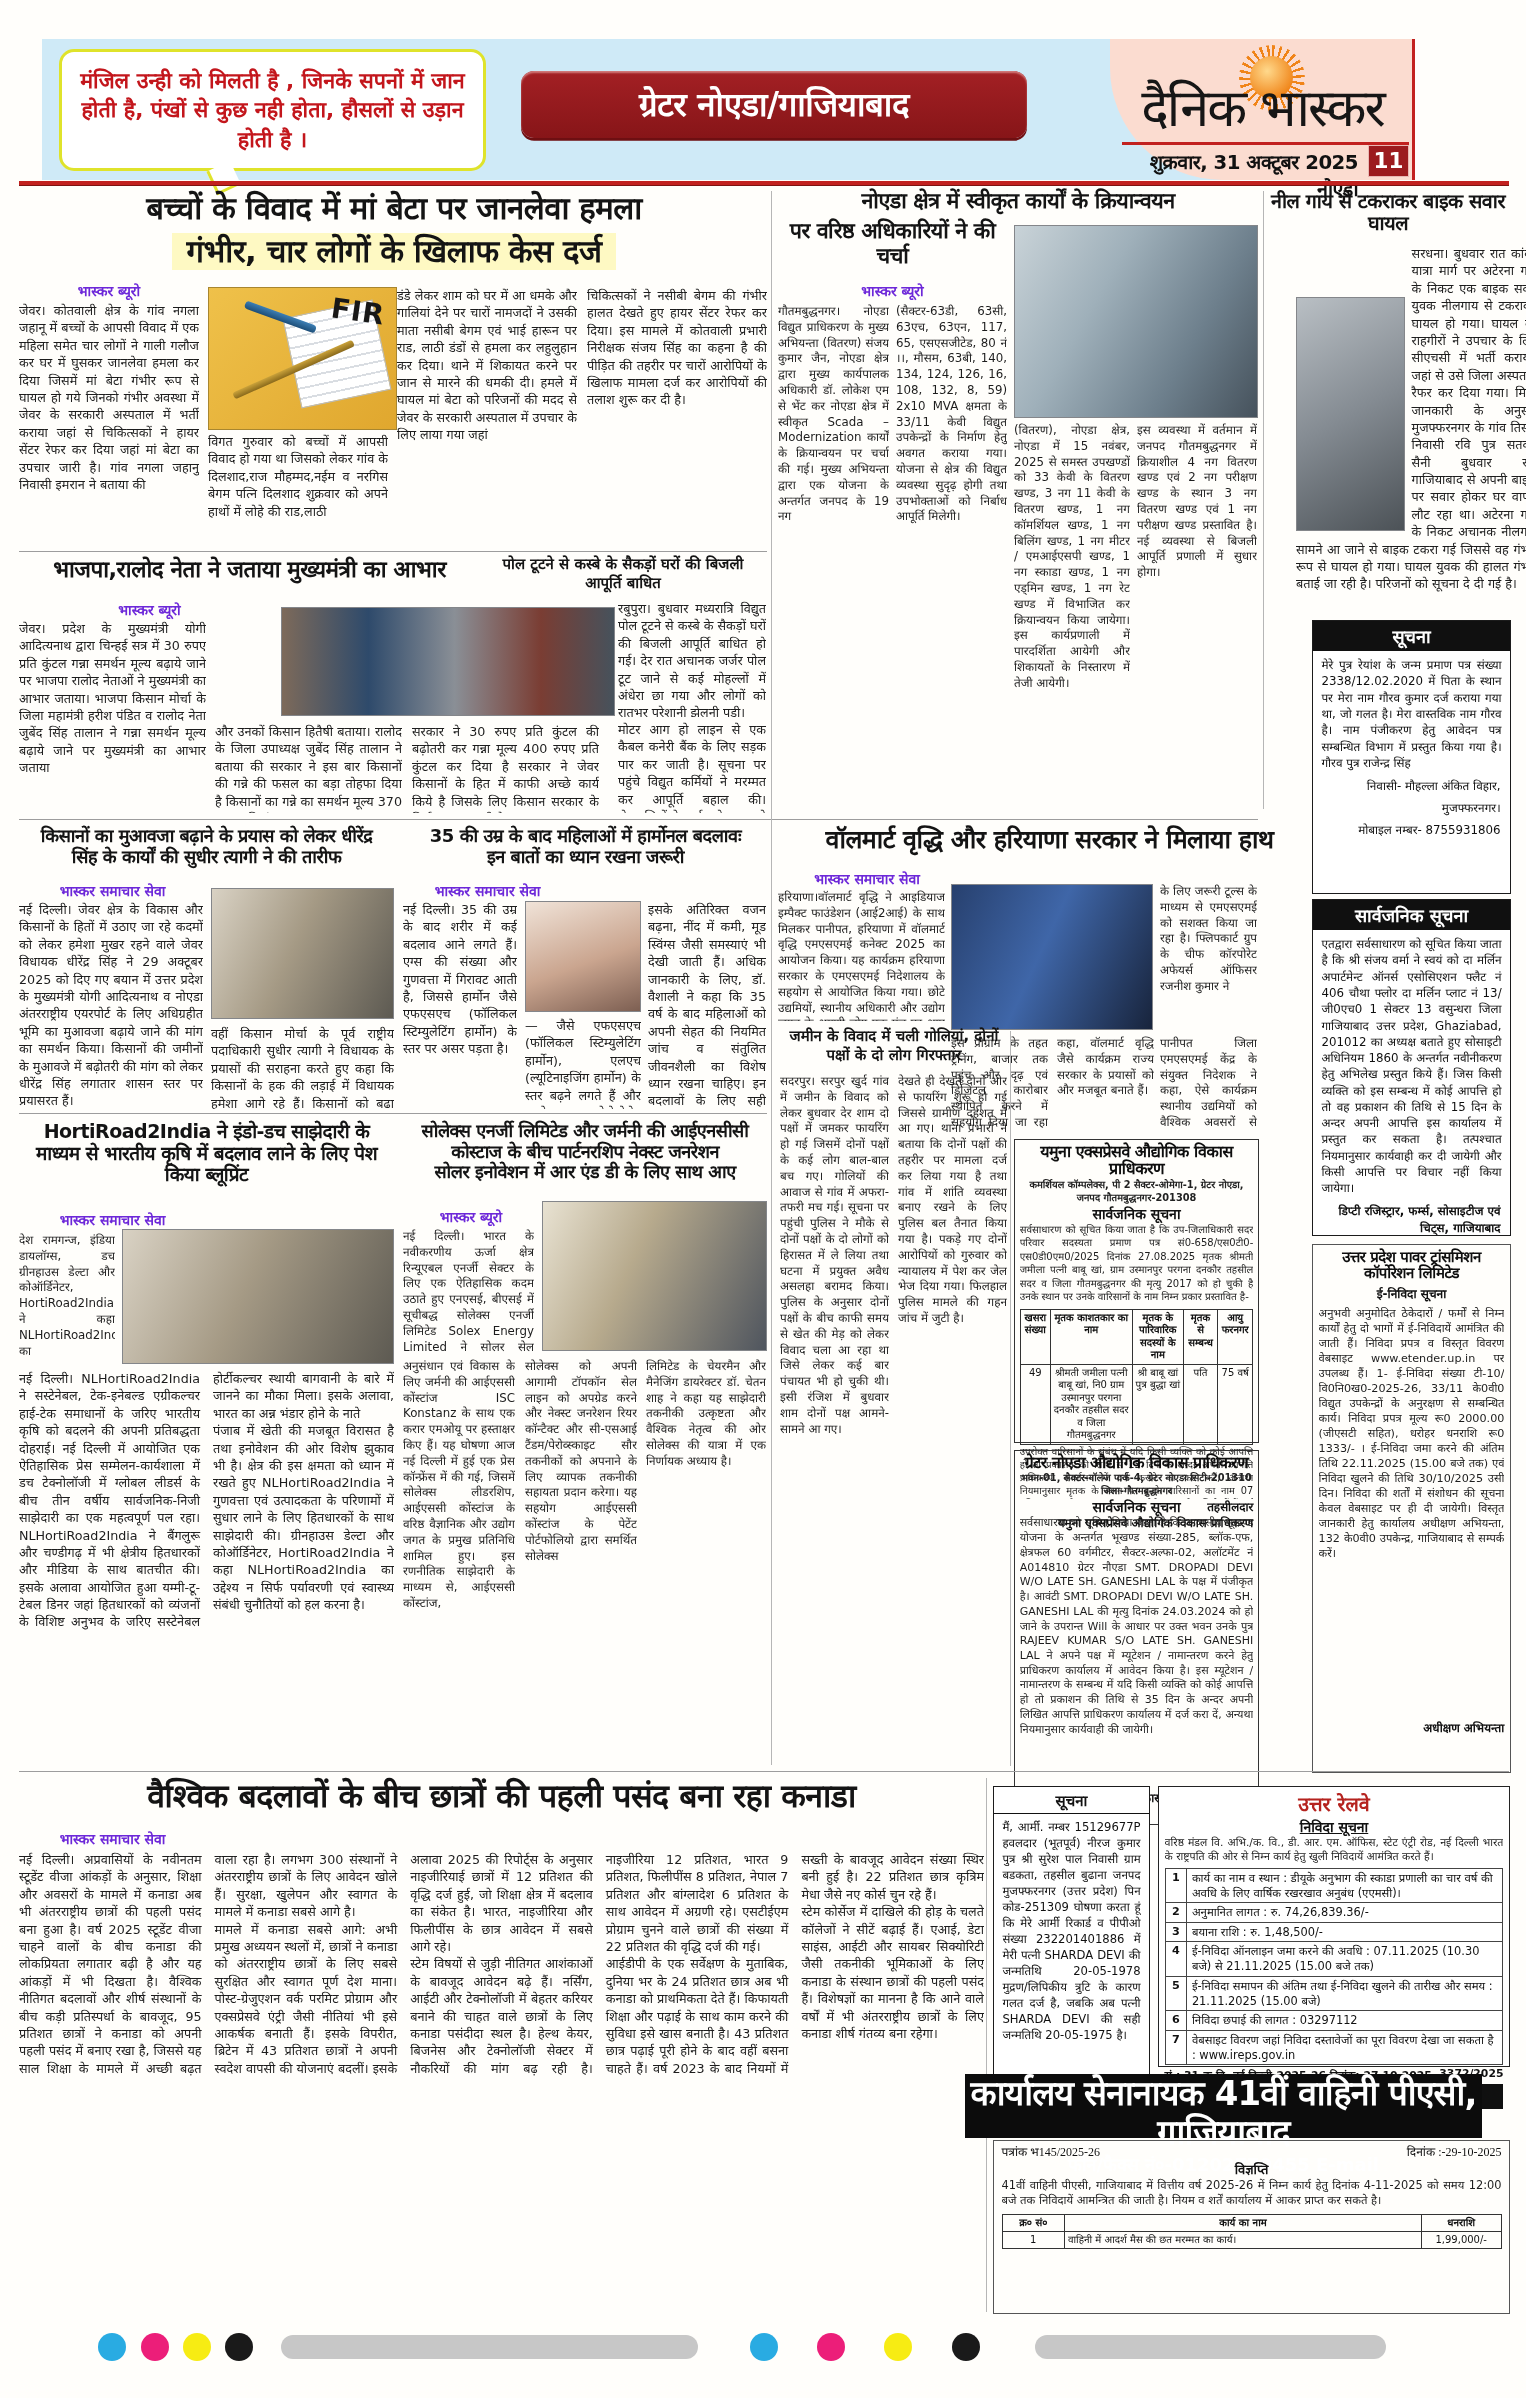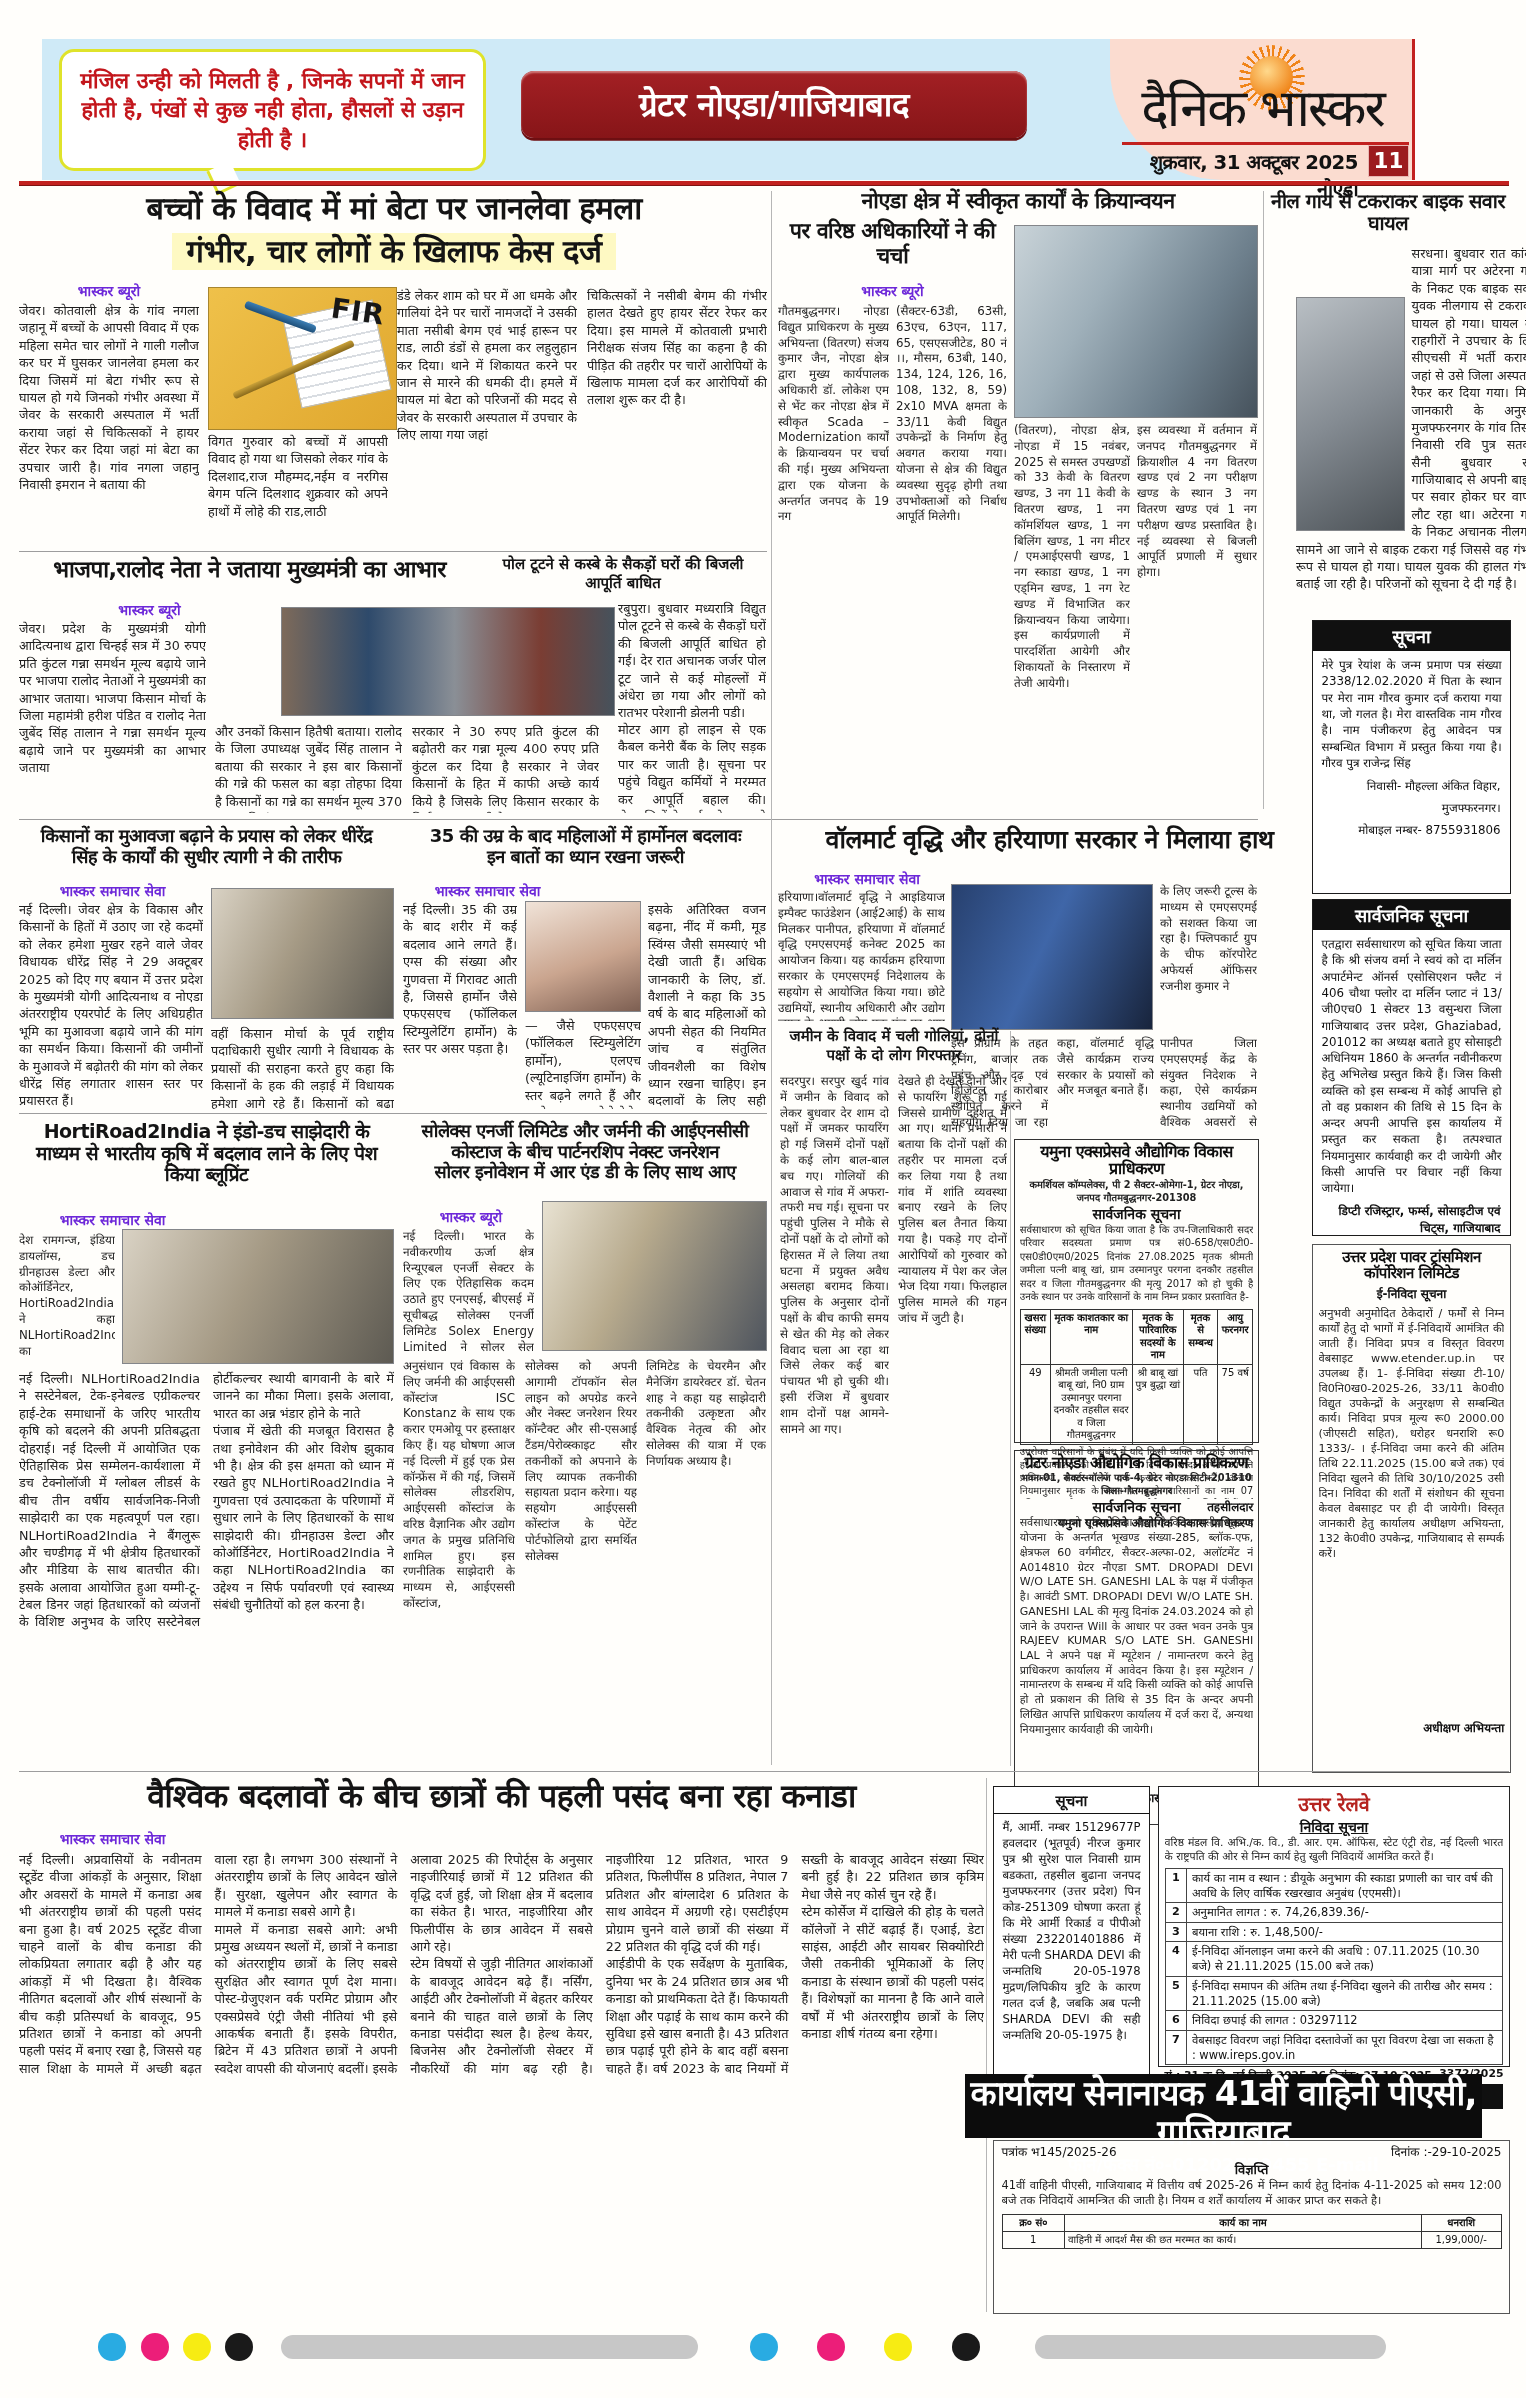--- a/index.html
+++ b/index.html
@@ -310,21 +310,21 @@
       <span>3372/2025</span>
     </div>
     <div class="rw-slogan">ग्राहकों की सेवा में मुस्कान के साथ</div>
   </div>
 
   <div class="abs pac-banner" style="left:965px;top:2074px;width:517px;height:64px;">
     <div class="pac-title">कार्यालय सेनानायक 41वीं वाहिनी पीएसी, गाजियाबाद</div>
     <div class="pac-contact">फोन/फैक्स नं०-01202770455 E-mail ID:compact41@nic.in</div>
   </div>
   <div class="abs" style="left:993px;top:2140px;width:517px;height:174px;border:0.9px solid #555;box-sizing:border-box;padding:1.9px 7.5px;">
-    <div style="display:flex;justify-content:space-between;font-size:12px;color:#111;">
+    <div style="display:flex;justify-content:space-between;font-size:12px;color:#111;font-family:Liberation Serif, serif;">
       <span>पत्रांक भ145/2025-26</span>
       <span>दिनांक :-29-10-2025</span>
     </div>
     <div style="text-align:center;font-weight:bold;font-size:13px;color:#111;">विज्ञप्ति</div>
     <div class="bt-sm" style="font-size:11.4px;height:34px;">41वीं वाहिनी पीएसी, गाजियाबाद में वित्तीय वर्ष 2025-26 में निम्न कार्य हेतु दिनांक 4-11-2025 को समय 12:00 बजे तक निविदायें आमन्त्रित की जाती है। नियम व शर्तें कार्यालय में आकर प्राप्त कर सकते है।</div>
     <table class="ntable" style="margin-top:1.9px;">
       <tbody>
           <tr>
         <th style="width:56px;">क्र० सं०</th>
         <th>कार्य का नाम</th>

